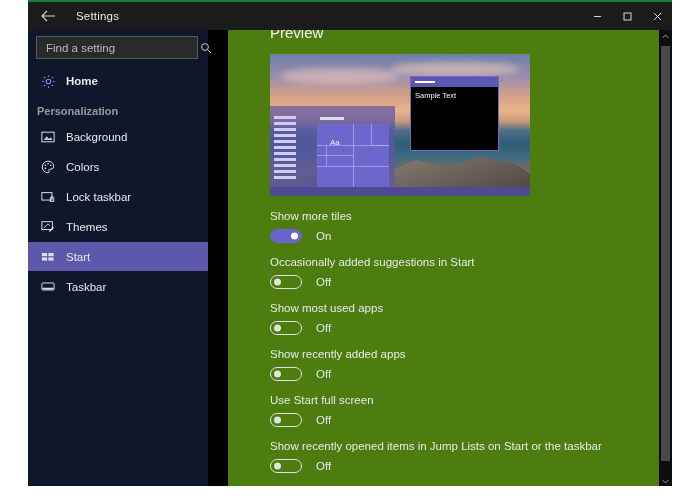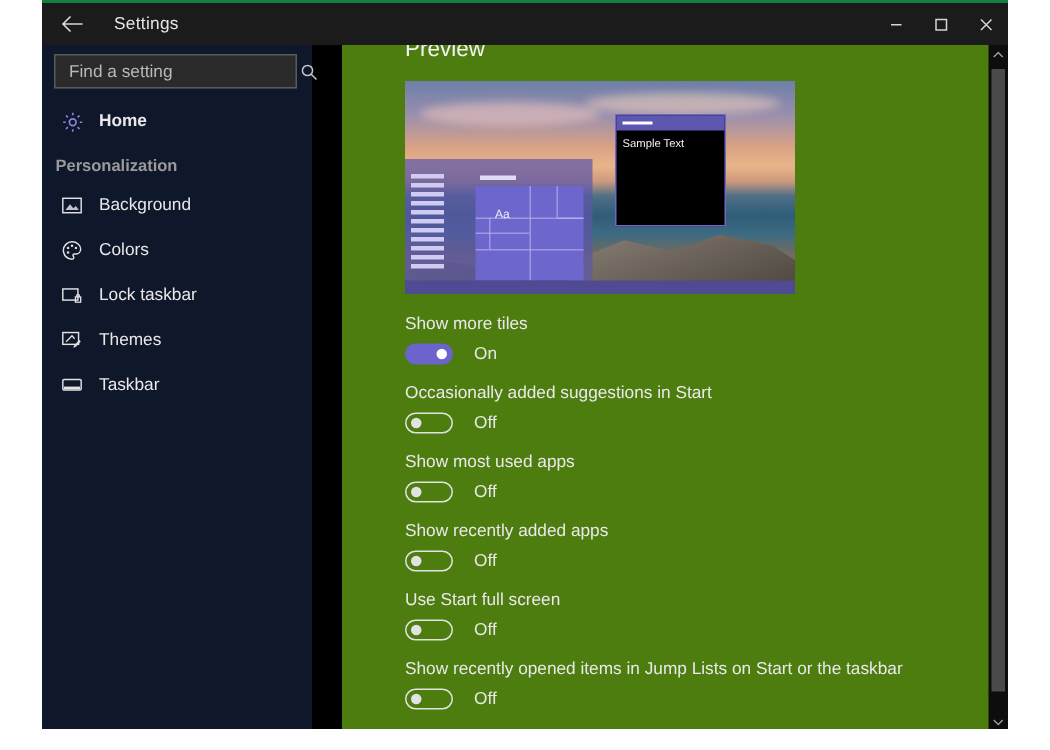--- a/index.html
+++ b/index.html
@@ -177,21 +177,21 @@
     width: 72px; height: 63px;
     background: #6d66cc;
   }
   .pv-line { position: absolute; background: rgba(190,186,235,.6); }
   #pv-aa {
     position: absolute; left: 60px; top: 84px;
     color: #f0eefc; font-size: 8px;
   }
   #pv-win {
     position: absolute; left: 140px; top: 22px;
-    width: 74px; height: 75px;
+    width: 89px; height: 75px;
     background: #000; border: 1px solid #6f69c4;
   }
   #pv-win-title {
     height: 10px; background: #5d57b0;
     position: relative;
   }
   #pv-win-title i {
     position: absolute; left: 4px; top: 4px;
     width: 20px; height: 2px; background: #ffffff;
   }
@@ -343,20 +343,31 @@
         <span class="ic">
           <svg width="14" height="13" viewBox="0 0 16 14">
             <rect x="1" y="1.5" width="12" height="9" fill="none" stroke="currentColor" stroke-width="1.1"></rect>
             <path d="M3.5 8.5 L8 4 L10 6.2" fill="none" stroke="currentColor" stroke-width="1"></path>
             <path d="M9.5 11.5 l4-4.3 1.2 1.1 -4 4.3 -1.6 .5 z" fill="currentColor"></path>
           </svg>
         </span>
         <span class="lbl">Themes</span>
       </div>
 
+      <div class="nav-item selected">
+        <span class="ic">
+          <svg width="14" height="12" viewBox="0 0 16 13">
+            <rect x="1" y="2" width="6" height="3.6" fill="currentColor"></rect>
+            <rect x="8.4" y="2" width="6" height="3.6" fill="currentColor"></rect>
+            <rect x="1" y="7" width="6" height="3.6" fill="currentColor"></rect>
+            <rect x="8.4" y="7" width="6" height="3.6" fill="currentColor"></rect>
+          </svg>
+        </span>
+        <span class="lbl">Start</span>
+      </div>
 
       <div class="nav-item">
         <span class="ic">
           <svg width="14" height="11" viewBox="0 0 16 12">
             <rect x="1" y="2" width="14" height="8" rx="1" fill="none" stroke="currentColor" stroke-width="1.1"></rect>
             <rect x="1.8" y="7.4" width="12.4" height="2" fill="currentColor"></rect>
           </svg>
         </span>
         <span class="lbl">Taskbar</span>
       </div>

